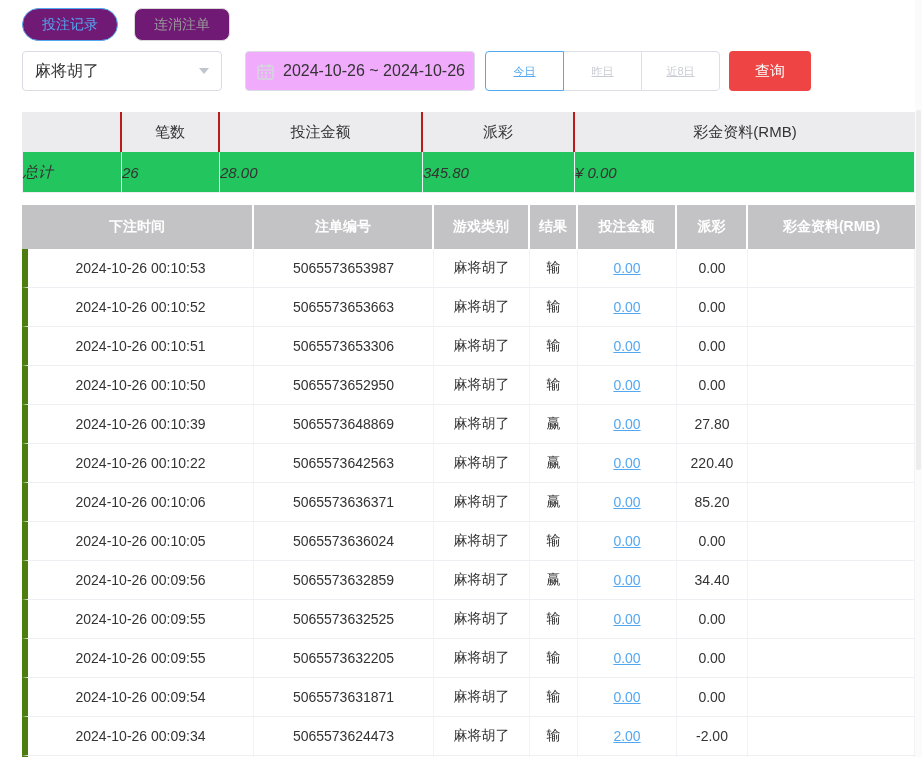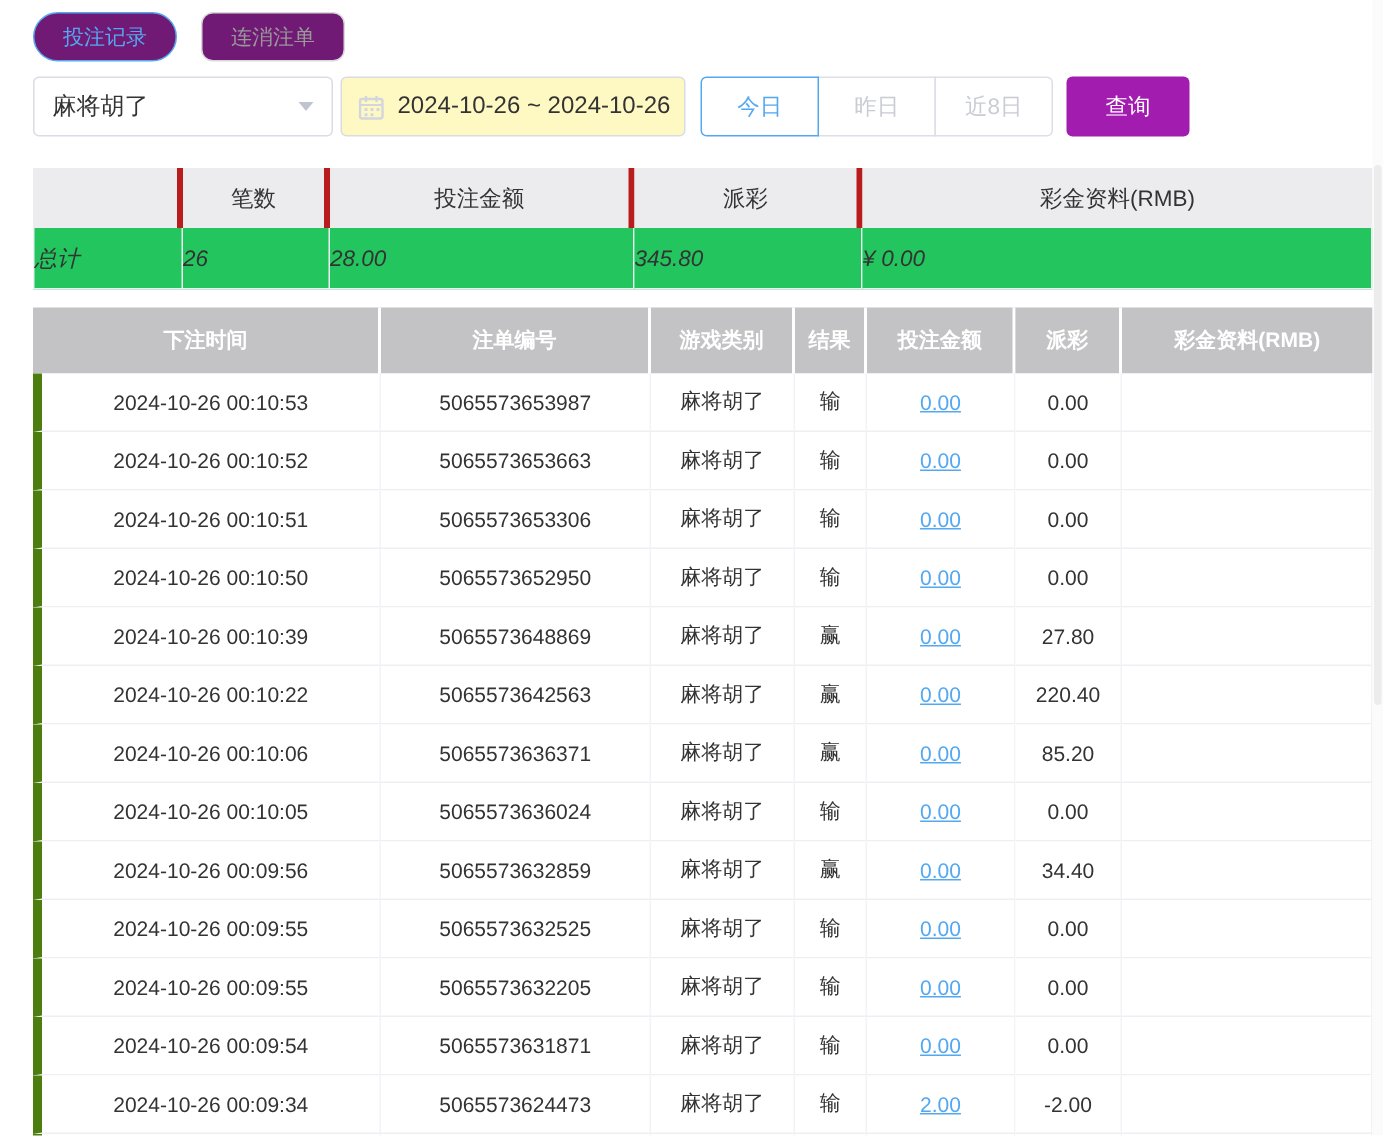--- a/index.html
+++ b/index.html
@@ -22,46 +22,46 @@
     width:200px; height:40px; border:1px solid #d9dce3; border-radius:4px;
     display:flex; align-items:center; padding:0 12px; box-sizing:border-box;
     font-size:16px; cursor:pointer; background:#fff;
   }
   .caret {
     margin-left:auto; width:0; height:0;
     border-left:5px solid transparent; border-right:5px solid transparent;
     border-top:6px solid #c0c4cc;
   }
   .datebox {
-    margin-left:5px; width:230px; height:40px; border:1px solid #d9dce3; border-radius:4px;
+    margin-left:23px; width:230px; height:40px; border:1px solid #d9dce3; border-radius:4px;
     display:flex; align-items:center; gap:9px; padding:0 11px; box-sizing:border-box;
-    font-size:16px; background:#fef9c3; cursor:pointer; white-space:nowrap;
+    font-size:16px; background:#f0abfc; cursor:pointer; white-space:nowrap;
   }
   .cal-icon { flex:0 0 auto; display:block; }
   .seg-group { display:flex; margin-left:10px; }
   .seg {
     width:79px; height:40px; box-sizing:border-box; border:1px solid #dcdfe6;
-    background:#fff; color:#c9ccd4; font-size:15px;
+    background:#fff; color:#c9ccd4; font-size:11px;
     display:flex; align-items:center; justify-content:center;
-    margin-left:-1px; cursor:pointer; position:relative;
+    margin-left:-1px; cursor:pointer; position:relative;text-decoration:underline;
   }
   .seg:first-child { border-radius:4px 0 0 4px; margin-left:0; }
   .seg:last-child { border-radius:0 4px 4px 0; }
   .seg.active { border-color:#54a8f0; color:#54a8f0; z-index:2; }
   .search-btn {
-    margin-left:9px; width:82px; height:40px; background:#a21caf; color:#fff;
+    margin-left:9px; width:82px; height:40px; background:#ef4444; color:#fff;
     border:none; border-radius:4px; font-size:15px; cursor:pointer;
     font-family:inherit;
   }
   
   table { border-collapse:separate; border-spacing:0; table-layout:fixed; }
   .summary-table { position:absolute; top:112px; left:22px; width:893px; font-size:15px; }
   .summary-table th {
     height:40px; background:#ececee; font-weight:400; text-align:center;
-    border-right:4px solid #b91c1c; padding:0;
+    border-right:2px solid #b91c1c; padding:0;
   }
   .summary-table th:last-child { border-right:none; }
   .summary-table td {
     height:40px; background:#22c55e; padding:0;
     border-bottom:1px solid #edeff2; border-right:1px solid #f0f1f4;font-style:italic;
   }
   .summary-table td:first-child { border-left:1px solid #f0f1f4; }
   .summary-table td:last-child { border-right:1px solid #f0f1f4; }
   
   .bet-table { position:absolute; top:205px; left:22px; width:893px; font-size:14px; }

